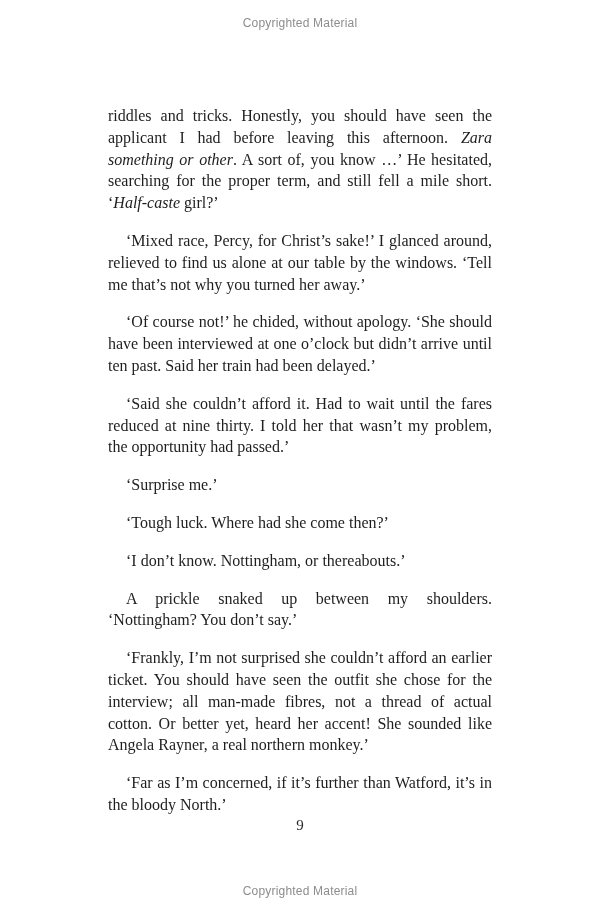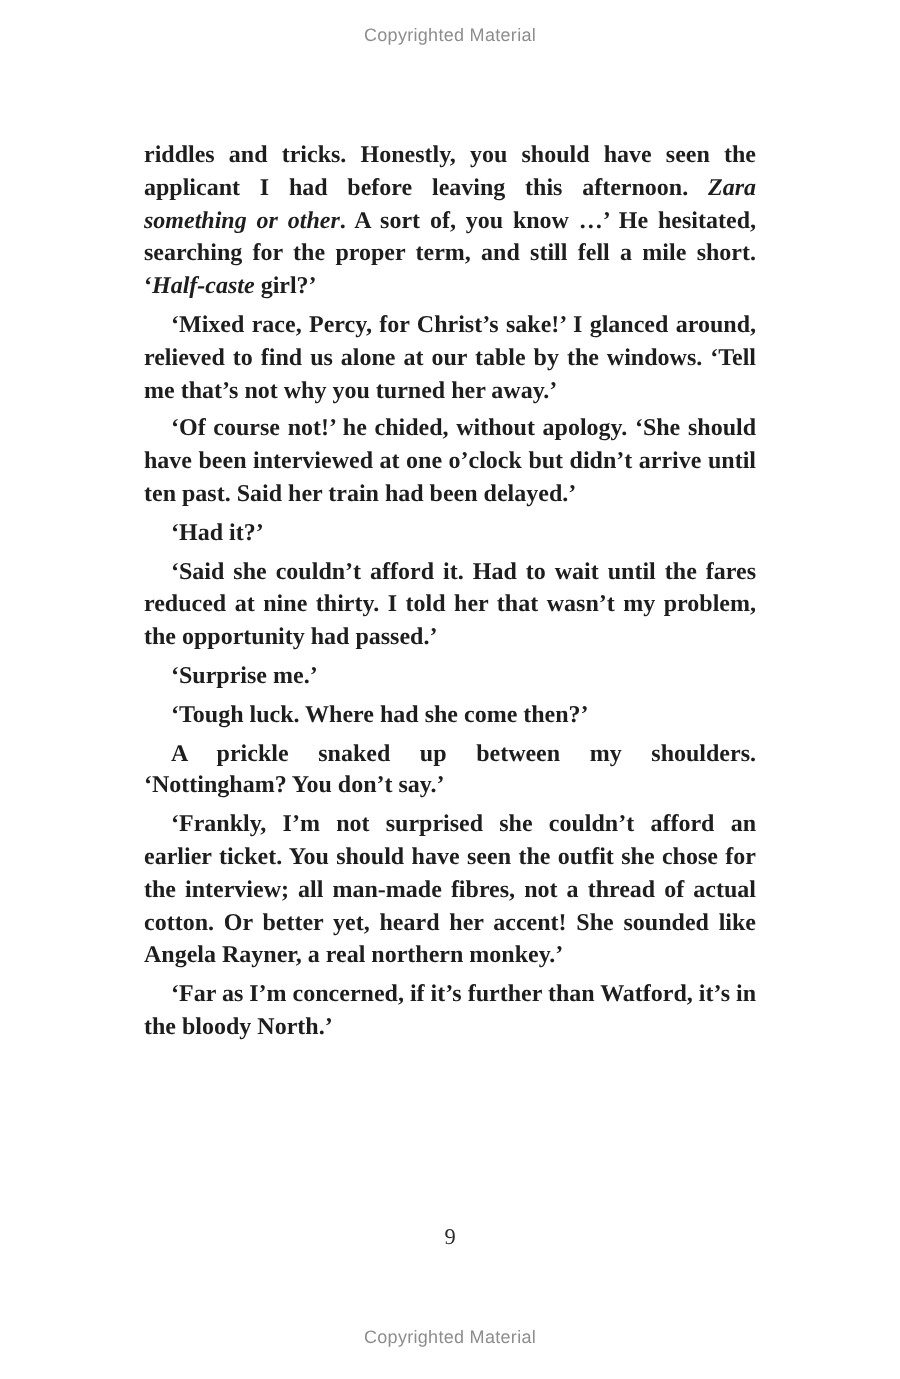--- a/index.html
+++ b/index.html
@@ -33,24 +33,23 @@
   .text-block{
     position:absolute;
     left:92px;top:89px;
     width:416px;
     color:var(--text-color);
     font-size:16px;
     line-height:21.8px;
     text-align:justify;
   }
   .text-block p{
-    margin:4px;
+    margin:16px;
     padding:0;
     text-indent:18px;
-    font-weight:bold;
   }
   .text-block p.no-indent{
     text-indent:0;
   }
   .text-block em{
     font-style:italic;
   }
   .page-number{
     position:absolute;
     left:0;width:600px;
@@ -64,24 +63,24 @@
 <body>
 
 <div class="page">
 
   <div class="notice top">Copyrighted Material</div>
 
   <div class="text-block">
       <p class="no-indent"><span>riddles and tricks. Honestly, you should have seen the applicant I had before leaving this afternoon. </span><em>Zara something or other</em><span>. A sort of, you know …’ He hesitated, searching for the proper term, and still fell a mile short. ‘</span><em>Half-caste</em><span> girl?’</span></p>
       <p><span>‘Mixed race, Percy, for Christ’s sake!’ I glanced around, relieved to find us alone at our table by the windows. ‘Tell me that’s not why you turned her away.’</span></p>
       <p><span>‘Of course not!’ he chided, without apology. ‘She should have been interviewed at one o’clock but didn’t arrive until ten past. Said her train had been delayed.’</span></p>
-      <p><span>‘Had it?’</span></p>
       <p><span>‘Said she couldn’t afford it. Had to wait until the fares reduced at nine thirty. I told her that wasn’t my problem, the opportunity had passed.’</span></p>
       <p><span>‘Surprise me.’</span></p>
       <p><span>‘Tough luck. Where had she come then?’</span></p>
+      <p><span>‘I don’t know. Nottingham, or thereabouts.’</span></p>
       <p><span>A prickle snaked up between my shoulders. ‘Nottingham? You don’t say.’</span></p>
       <p><span>‘Frankly, I’m not surprised she couldn’t afford an earlier ticket. You should have seen the outfit she chose for the interview; all man-made fibres, not a thread of actual cotton. Or better yet, heard her accent! She sounded like Angela Rayner, a real northern monkey.’</span></p>
       <p><span>‘Far as I’m concerned, if it’s further than Watford, it’s in the bloody North.’</span></p>
     </div>
 
   <div class="page-number">9</div>
 
   <div class="notice bottom">Copyrighted Material</div>
 
 </div>

